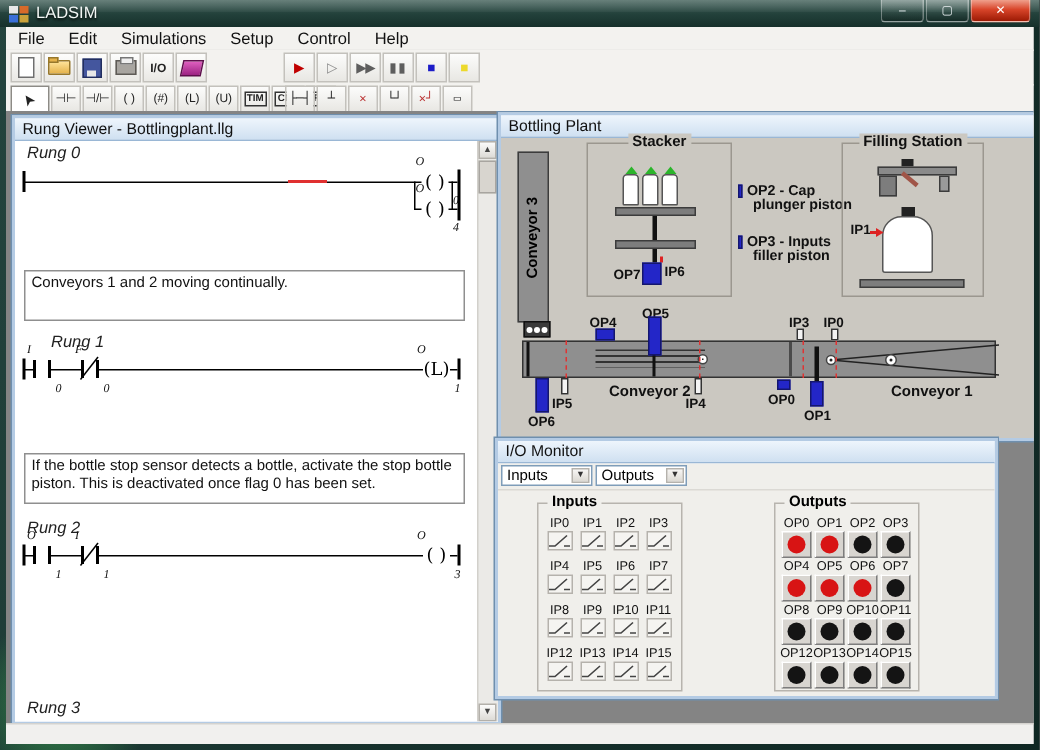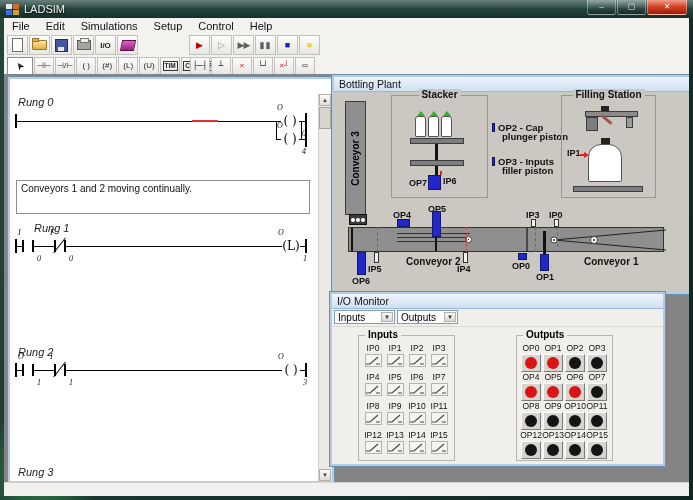--- a/index.html
+++ b/index.html
@@ -247,20 +247,21 @@
         </div>
         <div class="tbtn" data-name="tool-wire-block">
           <span class="glyph" data-name="wire-block-icon">▭</span>
         </div>
       </div>
   </div>
 
   <div class="mdi" data-name="mdi-workspace">
 
     <div class="child" style="left:4px;top:3px;width:322px;height:402px;" data-name="rung-viewer-window">
+      <div class="ctitle" data-name="rung-viewer-titlebar">Rung Viewer - Bottlingplant.llg</div>
       <div class="cbody rv-body" data-name="rung-viewer-canvas">
 
         <div class="rung-label" style="left:8px;top:2px;" data-name="rung0-label">Rung 0</div>
         <div class="vtick" style="left:5px;top:20px;" data-name="left-rail"></div>
         <div class="hline" style="left:6px;top:27px;width:260px;" data-name="rung0-wire"></div>
         <div class="redseg" style="left:182px;top:26px;width:26px;" data-name="power-flow-segment"></div>
         <div class="vline" style="left:266px;top:27px;height:19px;" data-name="branch-wire"></div>
         <div class="hline" style="left:266px;top:27px;width:6px;" data-name="branch-wire"></div>
         <div class="hline" style="left:266px;top:45px;width:6px;" data-name="branch-wire"></div>
         <div class="hline" style="left:288px;top:27px;width:7px;" data-name="branch-wire"></div>
@@ -294,20 +295,21 @@
             <i class="slash" data-name="nc-slash"></i>
           <em class="sym-l" data-name="contact-letter">F</em>
           <em class="sym-n" data-name="contact-number">0</em>
         </div>
         <div class="coil" style="left:272px;top:144px;" data-name="rung1-latch-coil-op1">
           <span>(L)</span>
           <em class="sym-l" data-name="coil-letter">O</em>
           <em class="sym-n" data-name="coil-number">1</em>
         </div>
         <div class="vtick" style="left:295px;top:145px;" data-name="right-rail"></div>
+        <div class="cbox" style="top:208px;" data-name="rung1-comment">If the bottle stop sensor detects a bottle, activate the stop bottle piston. This is deactivated once flag 0 has been set.</div>
 
         <div class="rung-label" style="left:8px;top:252px;" data-name="rung2-label">Rung 2</div>
         <div class="vtick" style="left:5px;top:269px;" data-name="left-rail"></div>
         <div class="hline" style="left:6px;top:276px;width:289px;" data-name="rung2-wire"></div>
         <div class="contact" style="left:12px;top:268px;" data-name="rung2-contact-op1">
           <i class="b l"></i>
             <i class="b r"></i>
           <em class="sym-l" data-name="contact-letter">O</em>
           <em class="sym-n" data-name="contact-number">1</em>
         </div>
@@ -384,21 +386,21 @@
         <div class="plabel" style="left:123px;top:172px;" data-name="ip4-label">IP4</div>
         <div class="piston" style="left:184px;top:161px;width:9px;height:7px;" data-name="op0-piston"></div>
         <div class="plabel" style="left:178px;top:169px;" data-name="op0-label">OP0</div>
         <div class="blackbar" style="left:209px;top:139px;width:3px;height:23px;" data-name="op1-rod"></div>
         <div class="piston" style="left:206px;top:162px;width:9px;height:17px;" data-name="op1-piston"></div>
         <div class="plabel" style="left:202px;top:180px;" data-name="op1-label">OP1</div>
         <div class="plabel" style="left:192px;top:118px;" data-name="ip3-label">IP3</div>
         <div class="sensor" style="left:197px;top:127px;width:5px;height:8px;" data-name="ip3-sensor"></div>
         <div class="plabel" style="left:215px;top:118px;" data-name="ip0-label">IP0</div>
         <div class="sensor" style="left:220px;top:127px;width:5px;height:8px;" data-name="ip0-sensor"></div>
-        <div class="plabel" style="left:250px;top:164px;font-size:10px;text-align:center;" data-name="conveyor1-label">Conveyor 1</div>
+        <div class="plabel" style="left:260px;top:164px;font-size:10px;text-align:center;" data-name="conveyor1-label">Conveyor 1</div>
 
         <div class="gbox" style="left:57px;top:3px;width:95px;height:101px;" data-name="stacker-groupbox">
           <span class="gtitle center" data-name="stacker-title">Stacker</span>
           <div class="bottle-s" style="left:23px;top:20px;" data-name="stacked-bottle">
               <i class="cap-g" style="left:1px;top:-6px;" data-name="bottle-cap-icon"></i>
             </div>
           <div class="bottle-s" style="left:36px;top:20px;" data-name="stacked-bottle">
               <i class="cap-g" style="left:1px;top:-6px;" data-name="bottle-cap-icon"></i>
             </div>
           <div class="bottle-s" style="left:49px;top:20px;" data-name="stacked-bottle">

